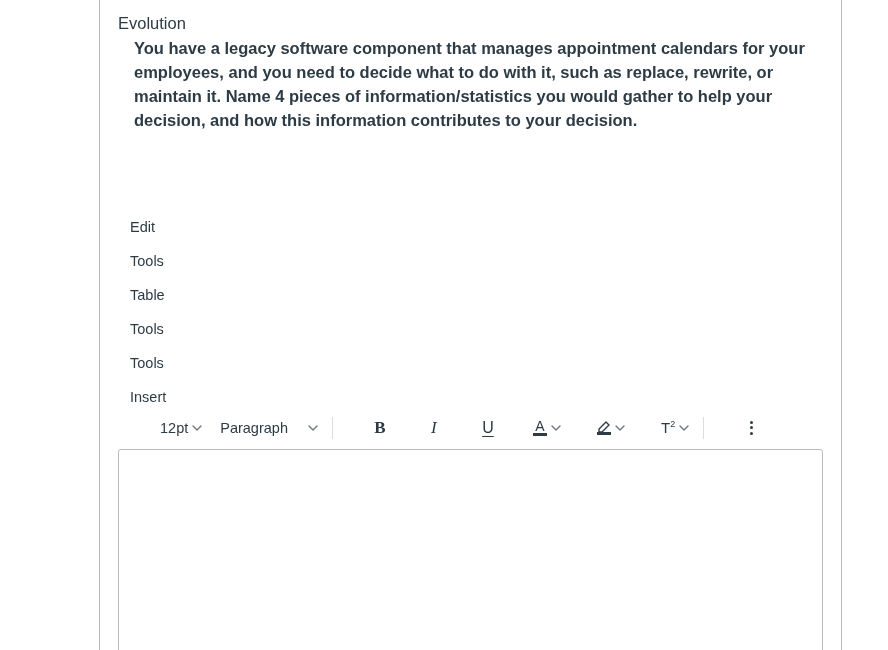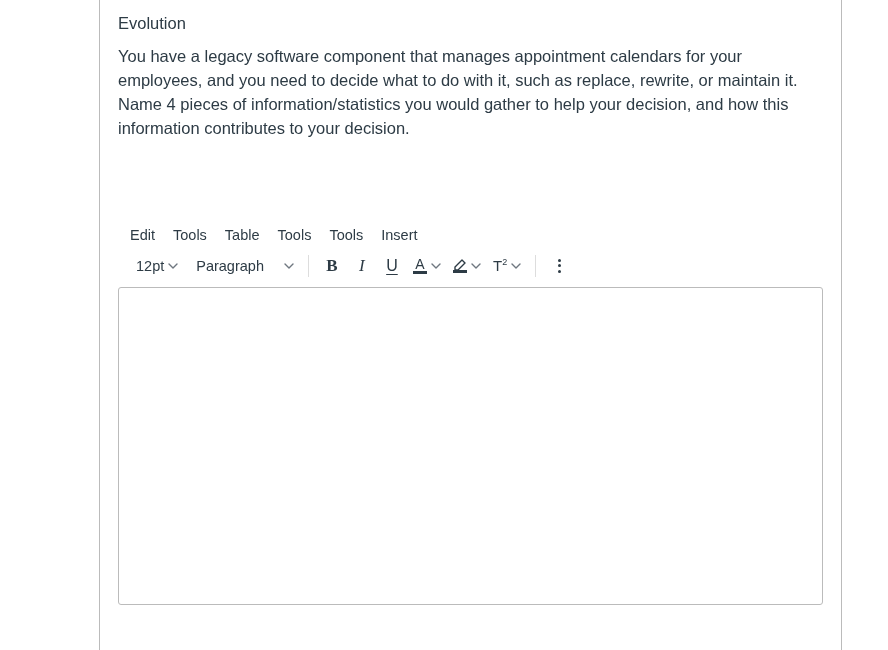--- a/index.html
+++ b/index.html
@@ -23,36 +23,37 @@
     height: 650px;
     border-left: 1px solid #bbb;
     border-right: 1px solid #bbb;
     background: #fff;
     padding: 0 18px;
   }
   .question-heading {
     font-size: 16.5px;
     color: #2d3b45;
     margin-top: 14px;
-    margin-bottom: 12px;
+    margin-bottom: 4px;
     font-weight: 400;
   }
   .question-body {
     font-size: 16.5px;
     line-height: 1.45;
     color: #2d3b45;
-    margin: 0 0 80px 0;
-    font-weight: 400;
+    margin: 0 0 80px 16px;
+    font-weight: 700;
   }
   .editor-menu {
     display: flex;
     gap: 18px;
     padding: 6px 12px 10px 12px;
     font-size: 14.5px;
     color: #2d3b45;
+    flex-direction: column;
   }
   .editor-menu span { cursor: pointer; }
   .editor-toolbar {
     display: flex;
     align-items: center;
     padding: 0 12px 8px 12px;
     height: 34px;
     gap: 0;
   }
   .tb-group {
@@ -64,20 +65,21 @@
     display: flex;
     align-items: center;
     justify-content: center;
     height: 28px;
     min-width: 30px;
     padding: 0 6px;
     cursor: pointer;
     color: #2d3b45;
     font-size: 14.5px;
     border-radius: 3px;
+    margin-left: 24px;
   }
   .tb-sep {
     width: 1px;
     height: 22px;
     background: #ddd;
     margin: 0 8px;
   }
   .chevron {
     margin-left: 4px;
   }

